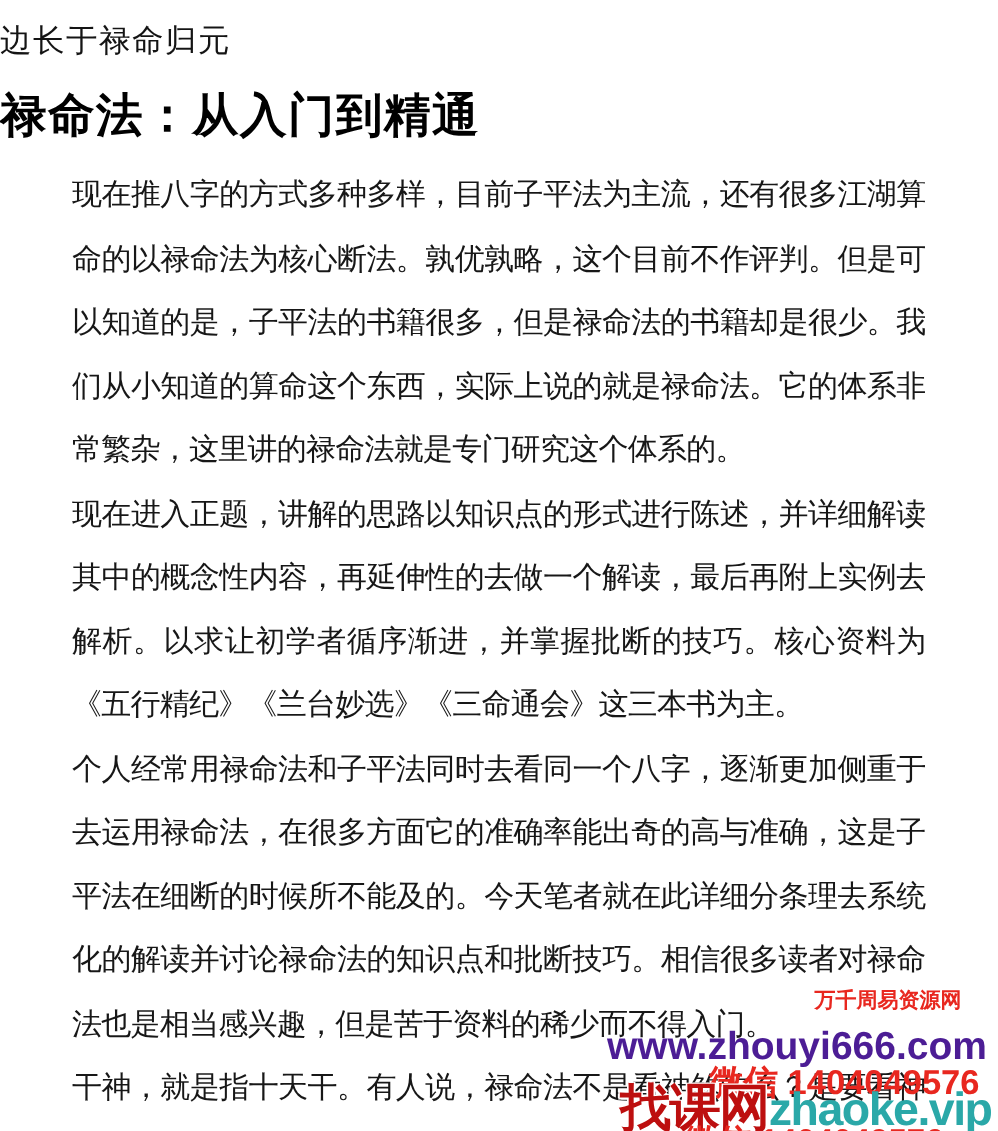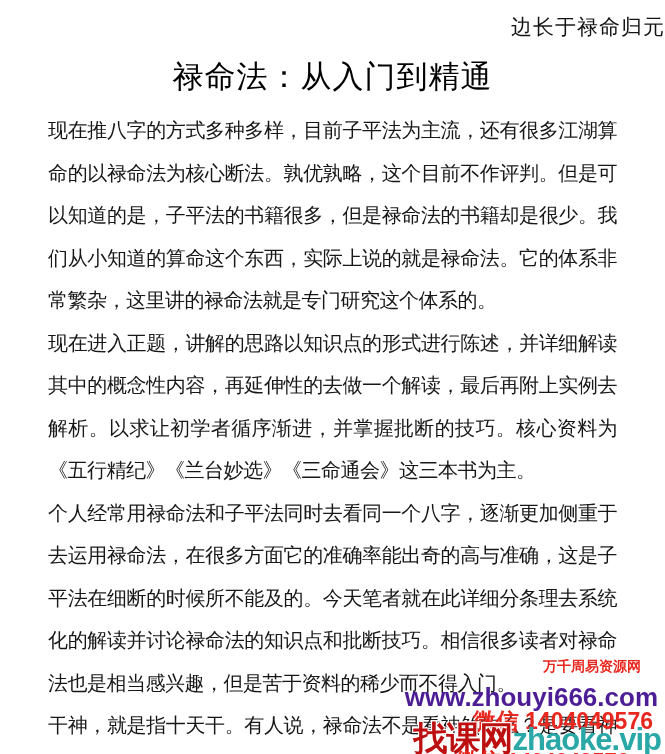--- a/index.html
+++ b/index.html
@@ -8,31 +8,30 @@
     background: #ffffff;
     font-family: "Liberation Serif", "DejaVu Serif", serif;
   }
   .page {
     position: relative;
     width: 665px; height: 754px;
     overflow: hidden;
     background: #ffffff;
   }
   .doc-header {
-    text-align: right;
+    text-align: left;
     padding-top: 13px;
     font-size: 21px;
     letter-spacing: 1px;
     color: #141414;
   }
   .doc-title {
-    text-align: center;
     margin-top: 15px;
     font-size: 31px;
-    font-weight: normal;
+    font-weight: bold;
     letter-spacing: 1px;
     color: #000000;
   }
   .content {
     margin: 11px 48px 0 48px;
     font-size: 20px;
     letter-spacing: -0.5px;
     line-height: 42.5px;
     text-align: justify;
     color: #171717;

